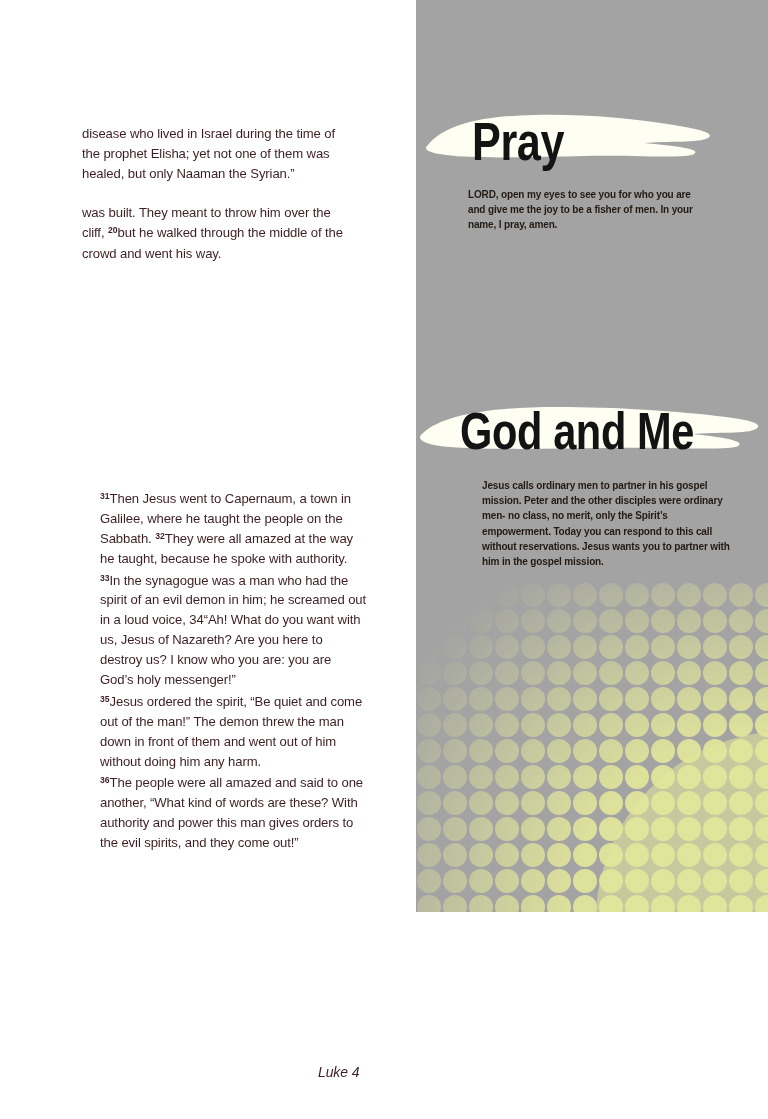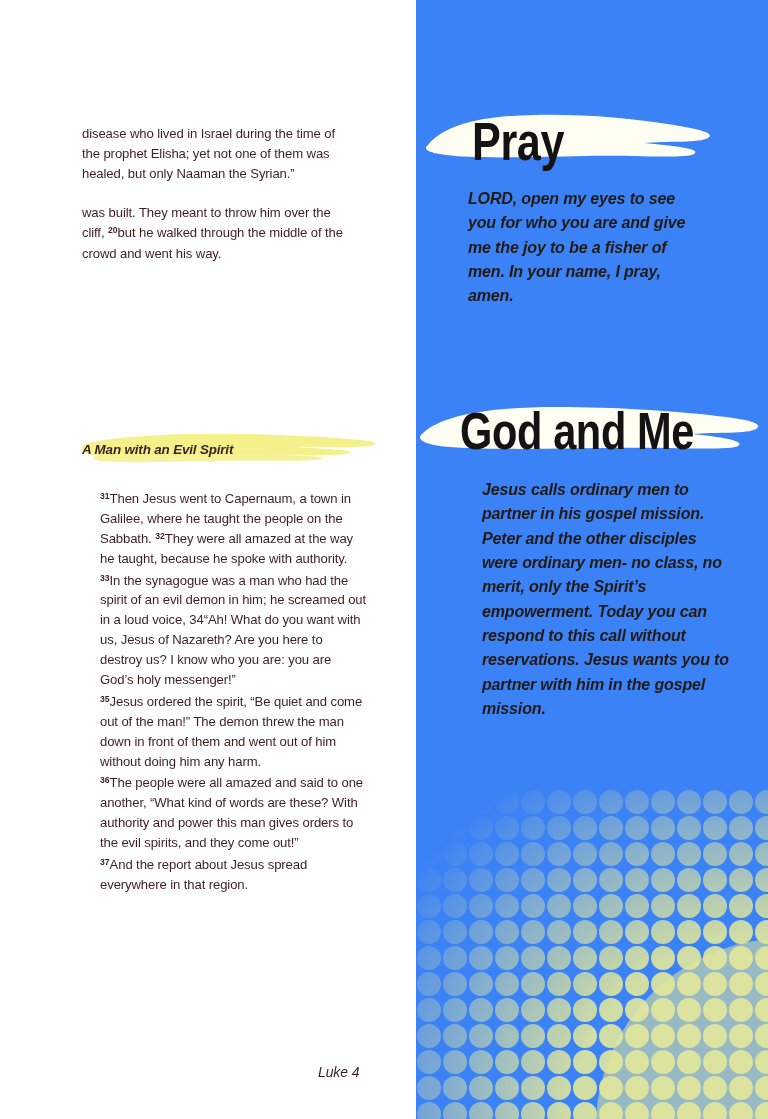--- a/index.html
+++ b/index.html
@@ -18,22 +18,22 @@
     overflow: hidden;
     background: #ffffff;
   }
 
   
   .right-panel {
     position: absolute;
     top: 0;
     left: 416px;
     width: 352px;
-    height: 1119px;
-    background: #3b82f6;
+    height: 912px;
+    background: #a3a3a3;
     overflow: hidden;
   }
 
   
   .halftone {
     position: absolute;
     right: 0;
     bottom: 0;
     width: 352px;
     height: 330px;
@@ -161,23 +161,22 @@
     font-size: 54px;
   }
   .head-godme {
     left: 44px;
     top: 5px;
     font-size: 52px;
   }
 
   .sec-body {
     color: #231a14;
-    font-size: 16px;
-    font-weight: 700;
-    font-style: italic;
+    font-size: 10px;
+    font-weight: 700;
     line-height: 1.52;
     letter-spacing: -0.15px;
   }
   .body-pray {
     position: absolute;
     left: 52px;
     top: 82px;
     width: 232px;
   }
   .body-godme {
@@ -241,37 +240,29 @@
 
     <div class="scripture" id="scripture-part1">
         <p class="verse-para last-line-left">disease who lived in Israel during the time of the prophet Elisha; yet not one of them was healed, but only Naaman the Syrian.”</p>
         <div class="para-gap" style="height: 17px;"></div>
         <div class="para-gap" style="height: 2px;"></div>
         <p class="verse-para last-line-left">was built. They meant to throw him over the cliff, <sup>20</sup>but he walked through the middle of the</p>
         <div class="para-gap" style="height: 2px;"></div>
         <p class="verse-para last-line-left">crowd and went his way.</p>
       </div>
 
-    <div class="subhead-wrap">
-      <svg class="subhead-brush" viewBox="0 0 300 36" aria-hidden="true">
-        <path d="M8,12 C40,3 110,1 168,2 C220,3 268,6 290,9 C298,10 300,13 292,14 C276,16 240,14 214,15 C250,17 278,18 272,21 C264,25 200,22 150,23 C96,24 40,26 16,23 C4,21 0,16 8,12 Z" fill="#f4f08a"></path>
-        <path d="M20,24 C60,21 130,21 190,22 C226,23 250,25 244,27 C236,30 180,28 132,29 C88,30 42,31 24,29 C14,28 12,25 20,24 Z" fill="#f4f08a" opacity="0.85"></path>
-      </svg>
-      <div class="subhead-text">A Man with an Evil Spirit</div>
-    </div>
 
     <div class="scripture scripture-2" id="scripture-part2">
         <p class="verse-para last-line-left"><sup>31</sup>Then Jesus went to Capernaum, a town in Galilee, where he taught the people on the Sabbath. <sup>32</sup>They were all amazed at the way he taught, because he spoke with authority.</p>
         <div class="para-gap" style="height: 2px;"></div>
         <p class="verse-para last-line-left"><sup>33</sup>In the synagogue was a man who had the spirit of an evil demon in him; he screamed out in a loud voice, 34“Ah! What do you want with us, Jesus of Nazareth? Are you here to destroy us? I know who you are: you are God’s holy messenger!”</p>
         <div class="para-gap" style="height: 2px;"></div>
         <p class="verse-para last-line-left"><sup>35</sup>Jesus ordered the spirit, “Be quiet and come out of the man!” The demon threw the man down in front of them and went out of him without doing him any harm.</p>
         <div class="para-gap" style="height: 2px;"></div>
         <p class="verse-para last-line-left"><sup>36</sup>The people were all amazed and said to one another, “What kind of words are these? With authority and power this man gives orders to the evil spirits, and they come out!”</p>
         <div class="para-gap" style="height: 2px;"></div>
-        <p class="verse-para last-line-left"><sup>37</sup>And the report about Jesus spread everywhere in that region.</p>
       </div>
 
     <div class="footer-ref">Luke 4</div>
 
   </div>
 
 </div>
 
 </body></html>

